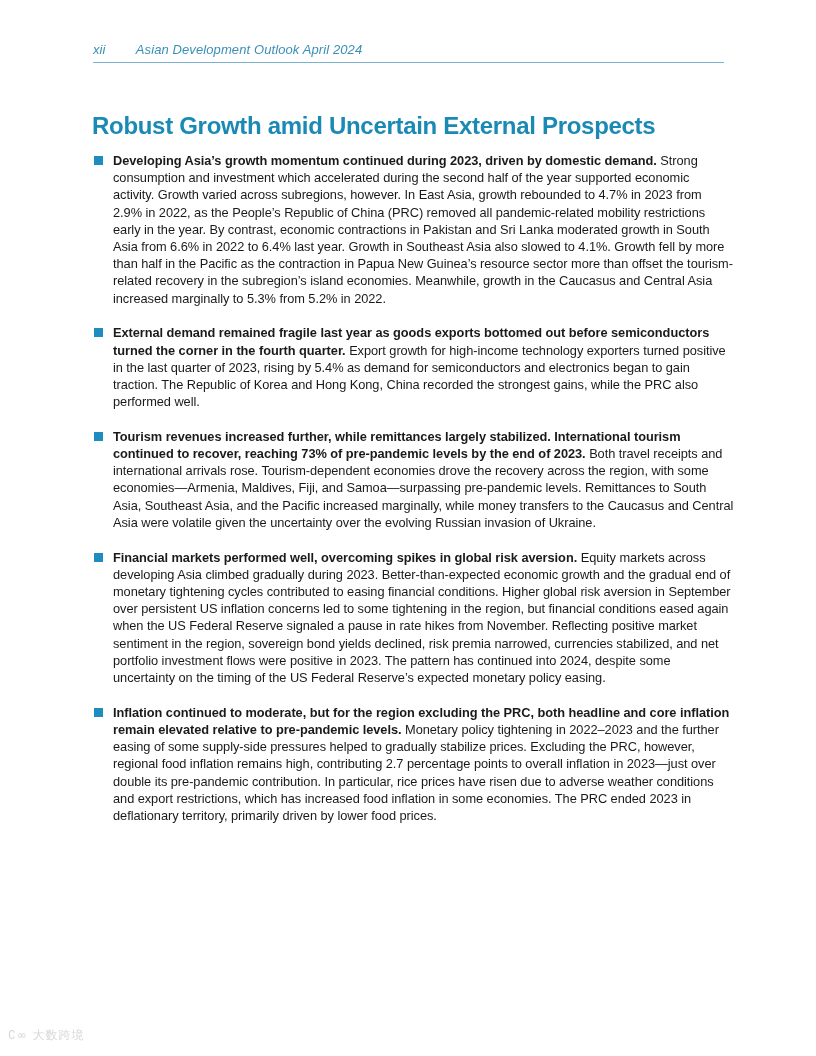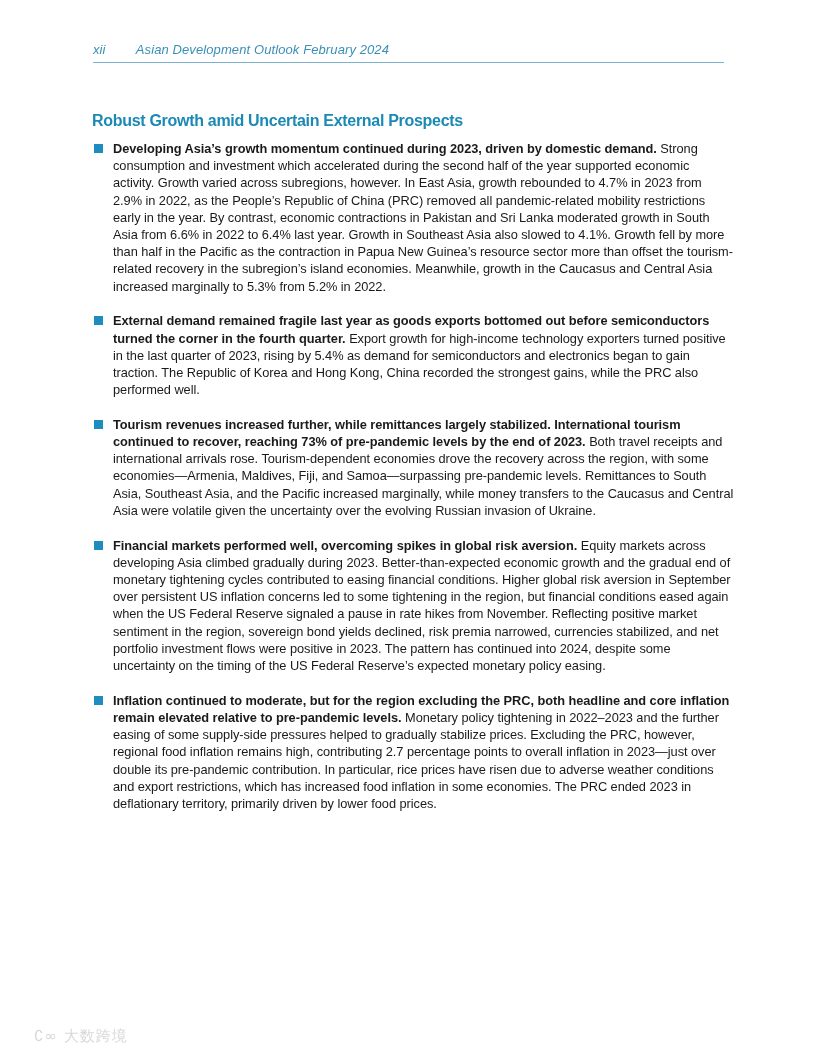--- a/index.html
+++ b/index.html
@@ -13,42 +13,42 @@
     font-size: 13px; color: #3a8fb7; letter-spacing: 0.1px;
   }
   .running-header .pg { margin-right: 27px; }
   .header-rule {
     position: absolute; left: 93px; top: 62px; width: 631px; height: 0;
     border-top: 1px solid #7bb3cf;
   }
   .section-title {
     position: absolute; left: 92px; top: 112px; margin: 0;
     font-family: "Liberation Sans", sans-serif; font-weight: bold;
-    font-size: 16px; color: #1a8ab5; letter-spacing: -0.3px;
+    font-size: 24px; color: #1a8ab5; letter-spacing: -0.3px;
   }
-  .bullets { position: absolute; left: 94px; top: 140px; width: 640px; }
+  .bullets { position: absolute; left: 94px; top: 152px; width: 640px; }
   .bullet {
     position: relative; padding-left: 19px; margin-bottom: 17.5px;
     font-size: 12.8px; line-height: 17.2px; letter-spacing: -0.05px;
   }
   .bullet-marker {
     position: absolute; left: 0; top: 4px; width: 9px; height: 9px; background: #1f8cc0;
   }
   .bullet-lead { font-weight: bold; }
   .watermark {
-    position: absolute; left: 8px; top: 1027px; font-size: 15px; color: #d8d8d8;
-    font-family: "DejaVu Sans", sans-serif; letter-spacing: 1px; margin-left: 26px;
+    position: absolute; left: 8px; top: 1027px; font-size: 12px; color: #d8d8d8;
+    font-family: "DejaVu Sans", sans-serif; letter-spacing: 1px;
   }
 </style>
 </head>
 <body>
 
 <div class="running-header">
   <span class="pg">xii</span>
-  <span>Asian Development Outlook February 2024</span>
+  <span>Asian Development Outlook April 2024</span>
 </div>
 <div class="header-rule"></div>
 
 <h1 class="section-title">Robust Growth amid Uncertain External Prospects</h1>
 
 <div class="bullets">
   <div class="bullet">
     <span class="bullet-marker"></span>
     <span class="bullet-lead">Developing Asia’s growth momentum continued during 2023, driven by domestic demand.</span><span> Strong consumption and investment which accelerated during the second half of the year supported economic activity. Growth varied across subregions, however. In East Asia, growth rebounded to 4.7% in 2023 from 2.9% in 2022, as the People’s Republic of China (PRC) removed all pandemic-related mobility restrictions early in the year. By contrast, economic contractions in Pakistan and Sri Lanka moderated growth in South Asia from 6.6% in 2022 to 6.4% last year. Growth in Southeast Asia also slowed to 4.1%. Growth fell by more than half in the Pacific as the contraction in Papua New Guinea’s resource sector more than offset the tourism-related recovery in the subregion’s island economies. Meanwhile, growth in the Caucasus and Central Asia increased marginally to 5.3% from 5.2% in 2022.</span>
   </div>

